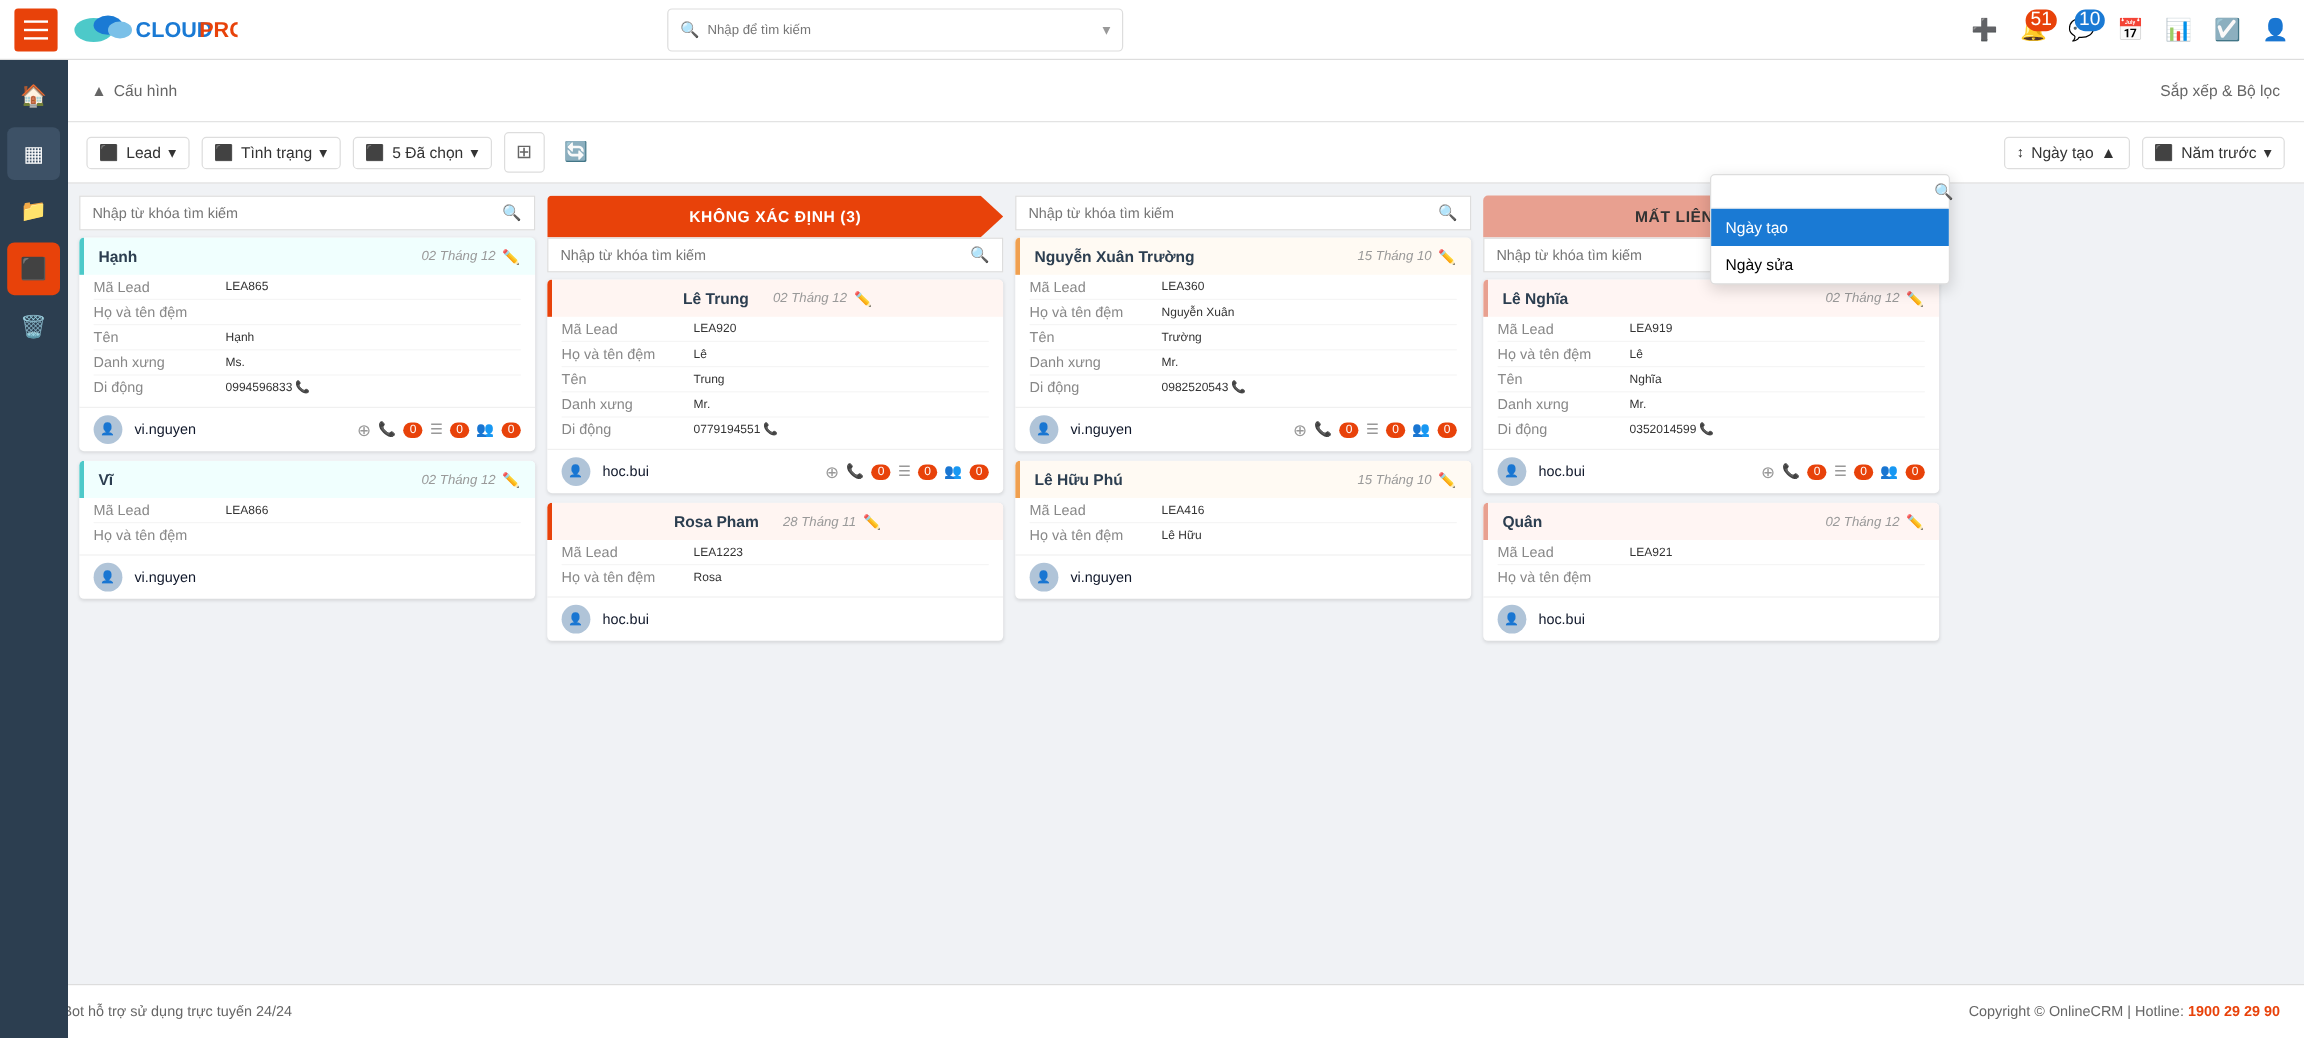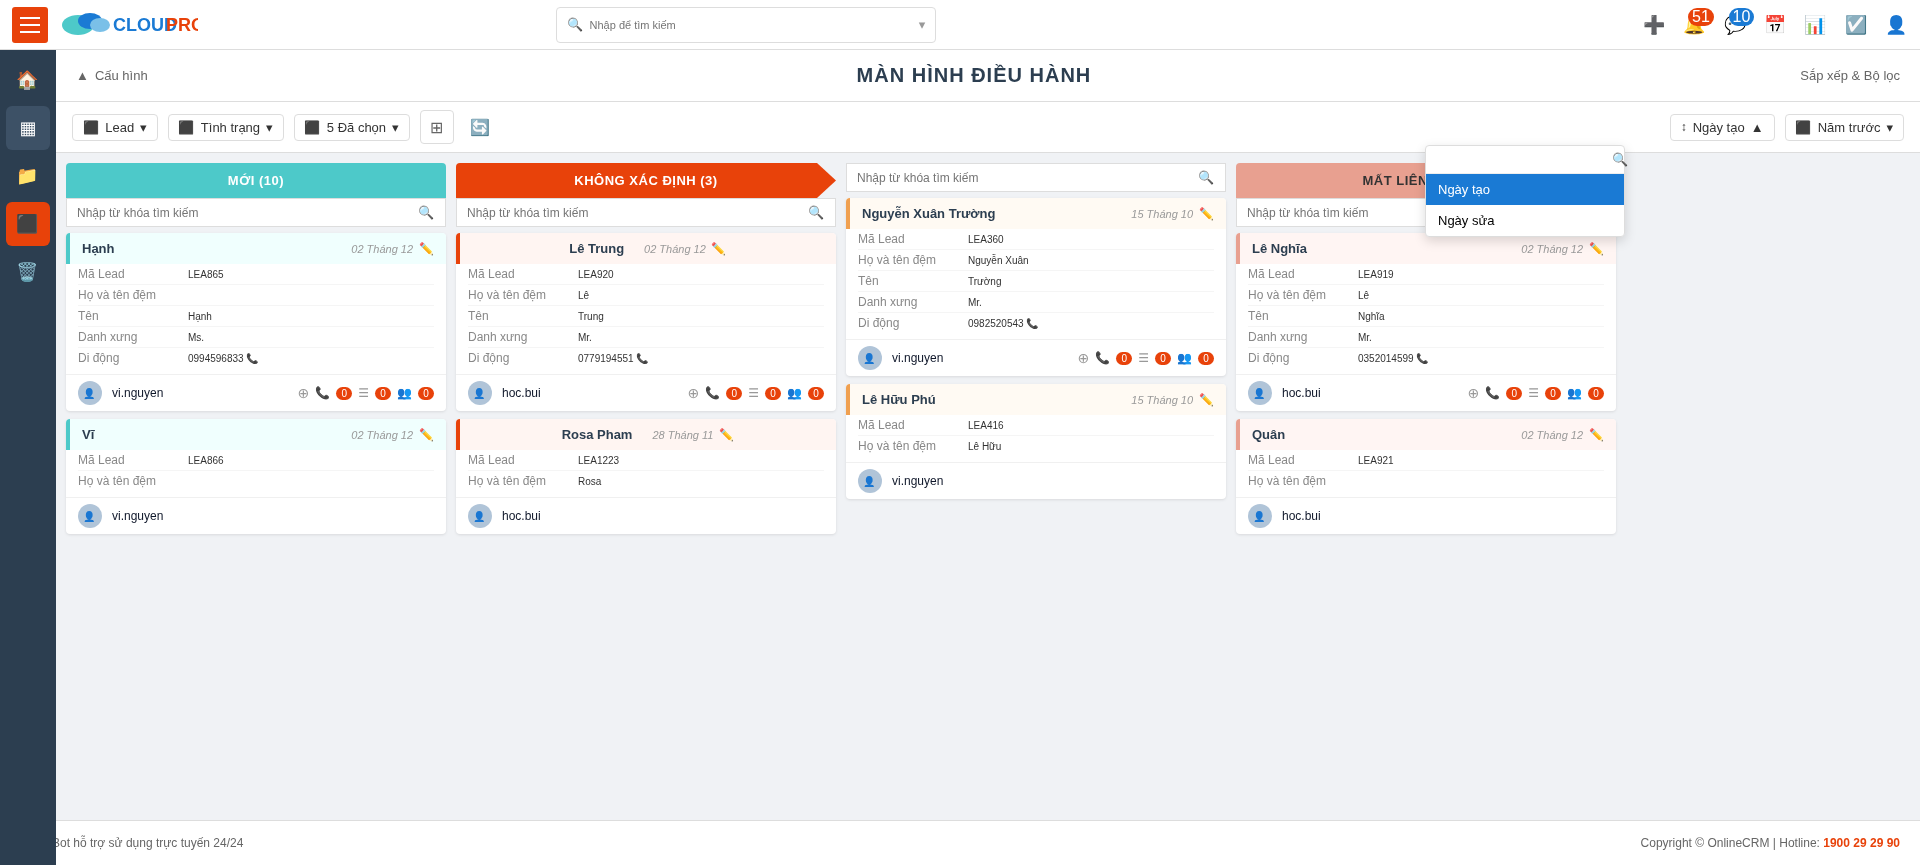--- a/index.html
+++ b/index.html
@@ -151,21 +151,20 @@
   <div class="sidebar-item">🗑️</div>
 </div>
 
 <div class="main-content">
 
   <div class="header-bar">
     <div class="config-btn">
       <span>▲</span>
       <span>Cấu hình</span>
     </div>
-    <div class="page-title">MÀN HÌNH ĐIỀU HÀNH</div>
     <div class="sort-btn">
       <span>Sắp xếp &amp; Bộ lọc</span>
     </div>
   </div>
 
   <div class="filter-bar">
     <div class="filter-btn">
       <span class="funnel">⬛</span>
       <span>Lead</span>
       <span>▾</span>
@@ -202,21 +201,20 @@
       <input type="text" placeholder="" style="">
       <span>🔍</span>
     </div>
     <div class="dropdown-item selected">Ngày tạo</div>
     <div class="dropdown-item">Ngày sửa</div>
   </div>
 
   <div class="kanban-container">
 
     <div class="kanban-col">
-      <div class="col-header moi">MỚI (10)</div>
       <div class="col-search">
         <input type="text" placeholder="Nhập từ khóa tìm kiếm" style="">
         <span class="s-icon">🔍</span>
       </div>
 
       <div class="card">
         <div class="card-header moi">
           <div style="display:flex;align-items:center;gap:6px;">
             <span class="card-name">Hạnh</span>
           </div>

